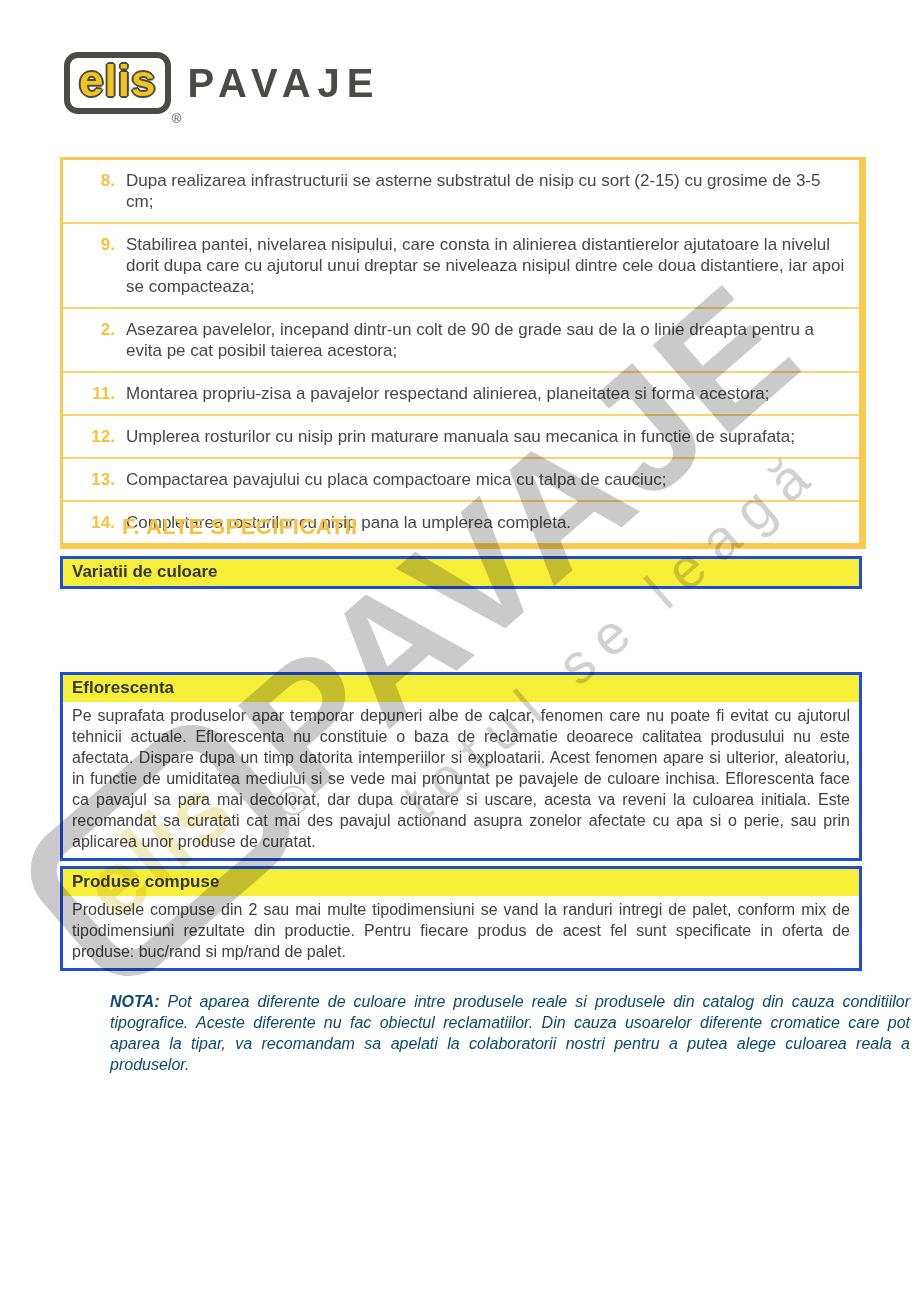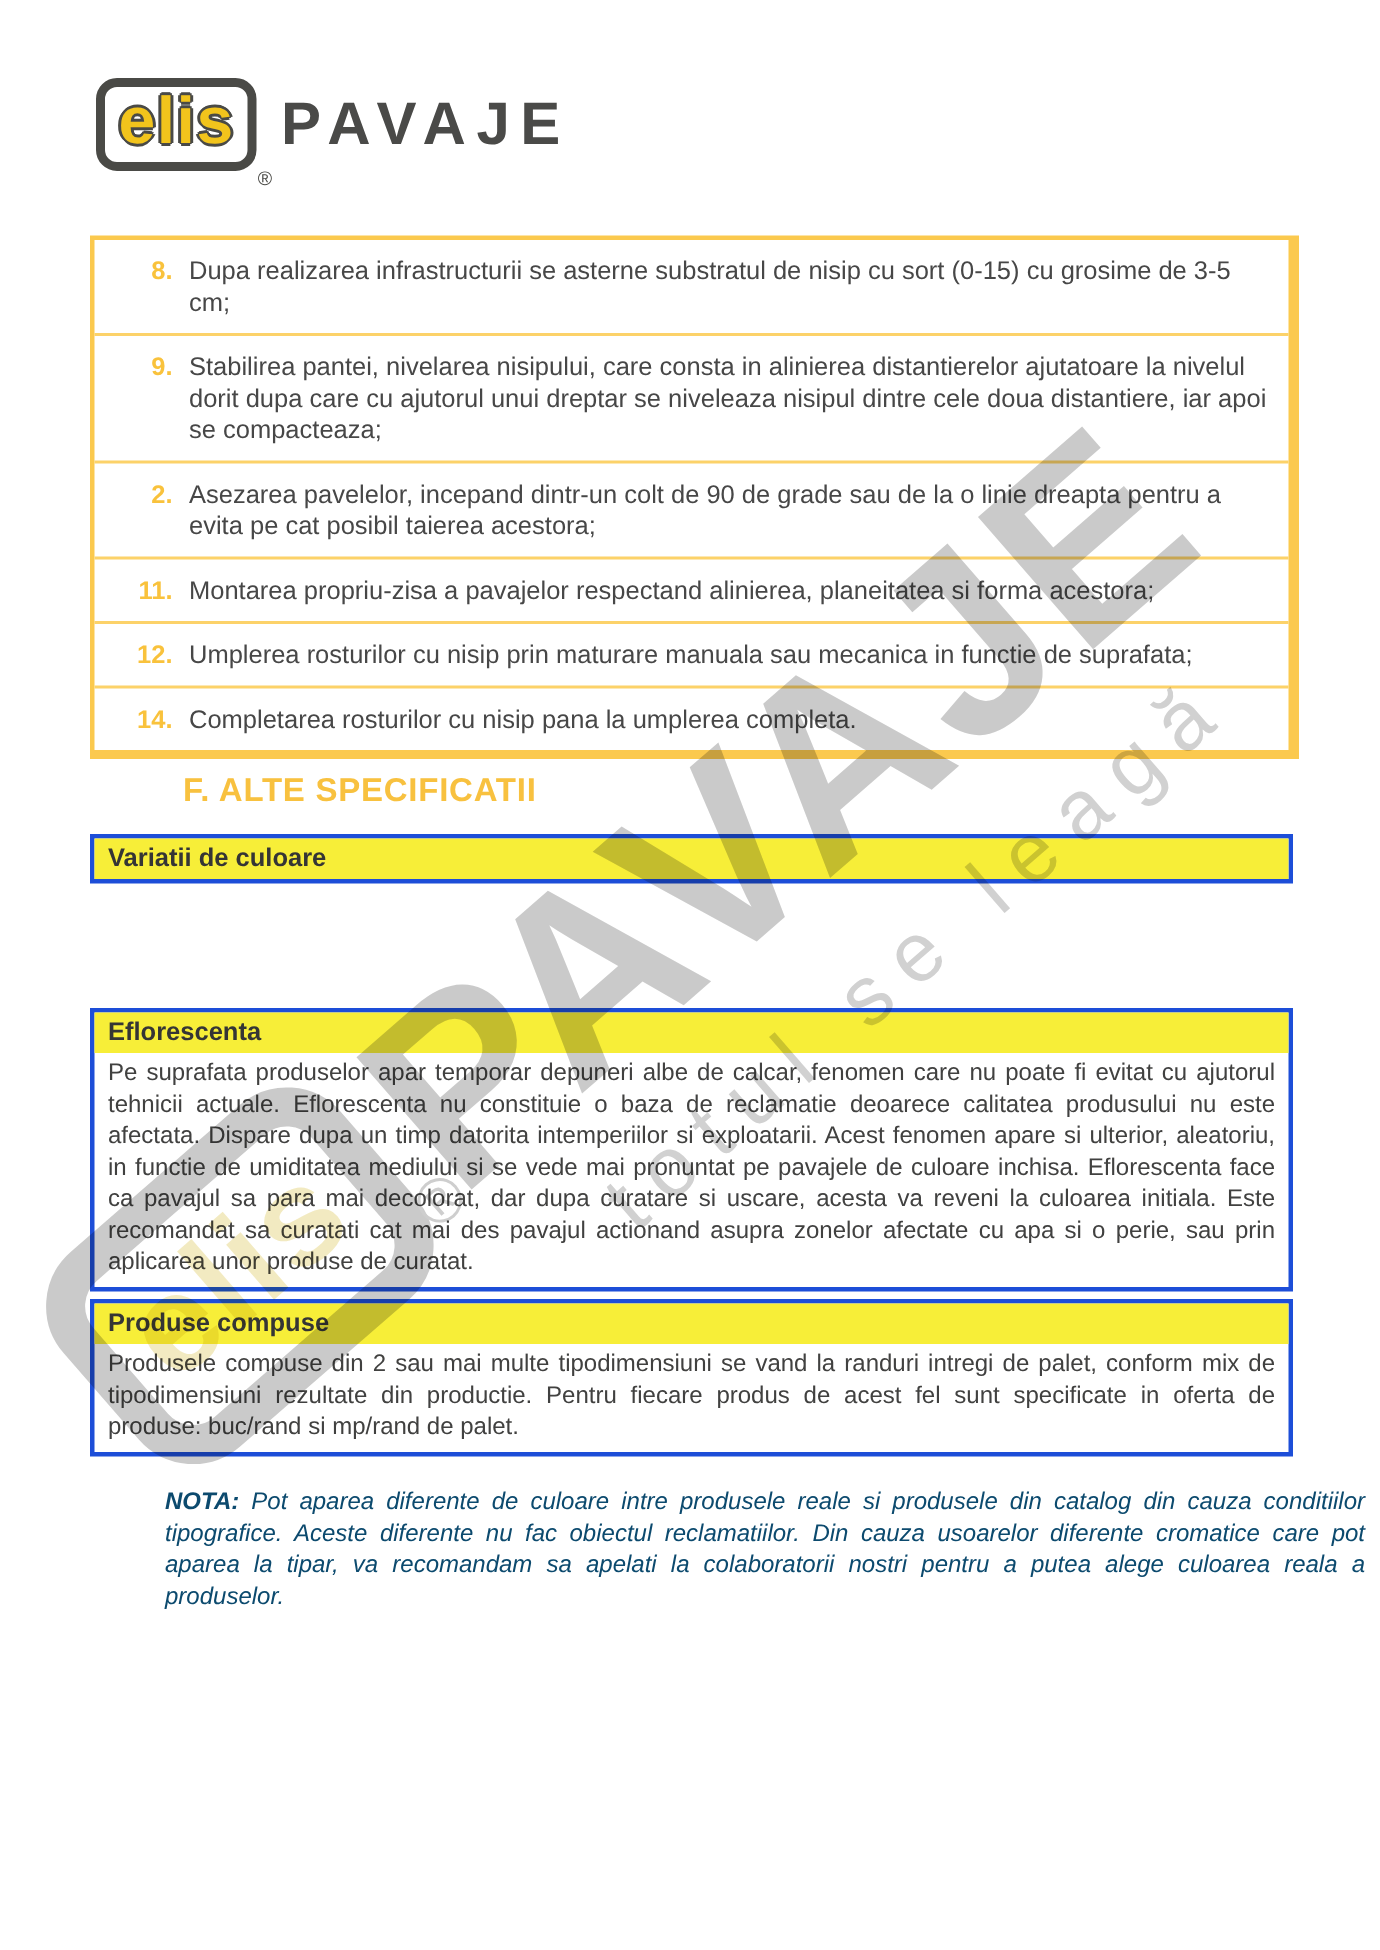--- a/index.html
+++ b/index.html
@@ -70,37 +70,41 @@
     <div class="logo-mark">
       <span class="logo-mark-text">elis</span>
       <span class="logo-reg">®</span>
     </div>
     <span class="logo-word">PAVAJE</span>
   </div>
 
   <div class="steps">
     <div class="step-row">
       <span class="step-num">8.</span>
-      <span class="step-text">Dupa realizarea infrastructurii se asterne substratul de nisip cu sort (0-15) cu grosime de 3-5 cm;</span>
+      <span class="step-text">Dupa realizarea infrastructurii se asterne substratul de nisip cu sort (2-15) cu grosime de 3-5 cm;</span>
     </div>
     <div class="step-row">
       <span class="step-num">9.</span>
       <span class="step-text">Stabilirea pantei, nivelarea nisipului, care consta in alinierea distantierelor ajutatoare la nivelul dorit dupa care cu ajutorul unui dreptar se niveleaza nisipul dintre cele doua distantiere, iar apoi se compacteaza;</span>
     </div>
     <div class="step-row">
       <span class="step-num">2.</span>
       <span class="step-text">Asezarea pavelelor, incepand dintr-un colt de 90 de grade sau de la o linie dreapta pentru a evita pe cat posibil taierea acestora;</span>
     </div>
     <div class="step-row">
       <span class="step-num">11.</span>
       <span class="step-text">Montarea propriu-zisa a pavajelor respectand alinierea, planeitatea si forma acestora;</span>
     </div>
     <div class="step-row">
       <span class="step-num">12.</span>
       <span class="step-text">Umplerea rosturilor cu nisip prin maturare manuala sau mecanica in functie de suprafata;</span>
+    </div>
+    <div class="step-row">
+      <span class="step-num">13.</span>
+      <span class="step-text">Compactarea pavajului cu placa compactoare mica cu talpa de cauciuc;</span>
     </div>
     <div class="step-row">
       <span class="step-num">14.</span>
       <span class="step-text">Completarea rosturilor cu nisip pana la umplerea completa.</span>
     </div>
   </div>
 
   <div class="section-f">F. ALTE SPECIFICATII</div>
 
   <div class="spec spec-1">

